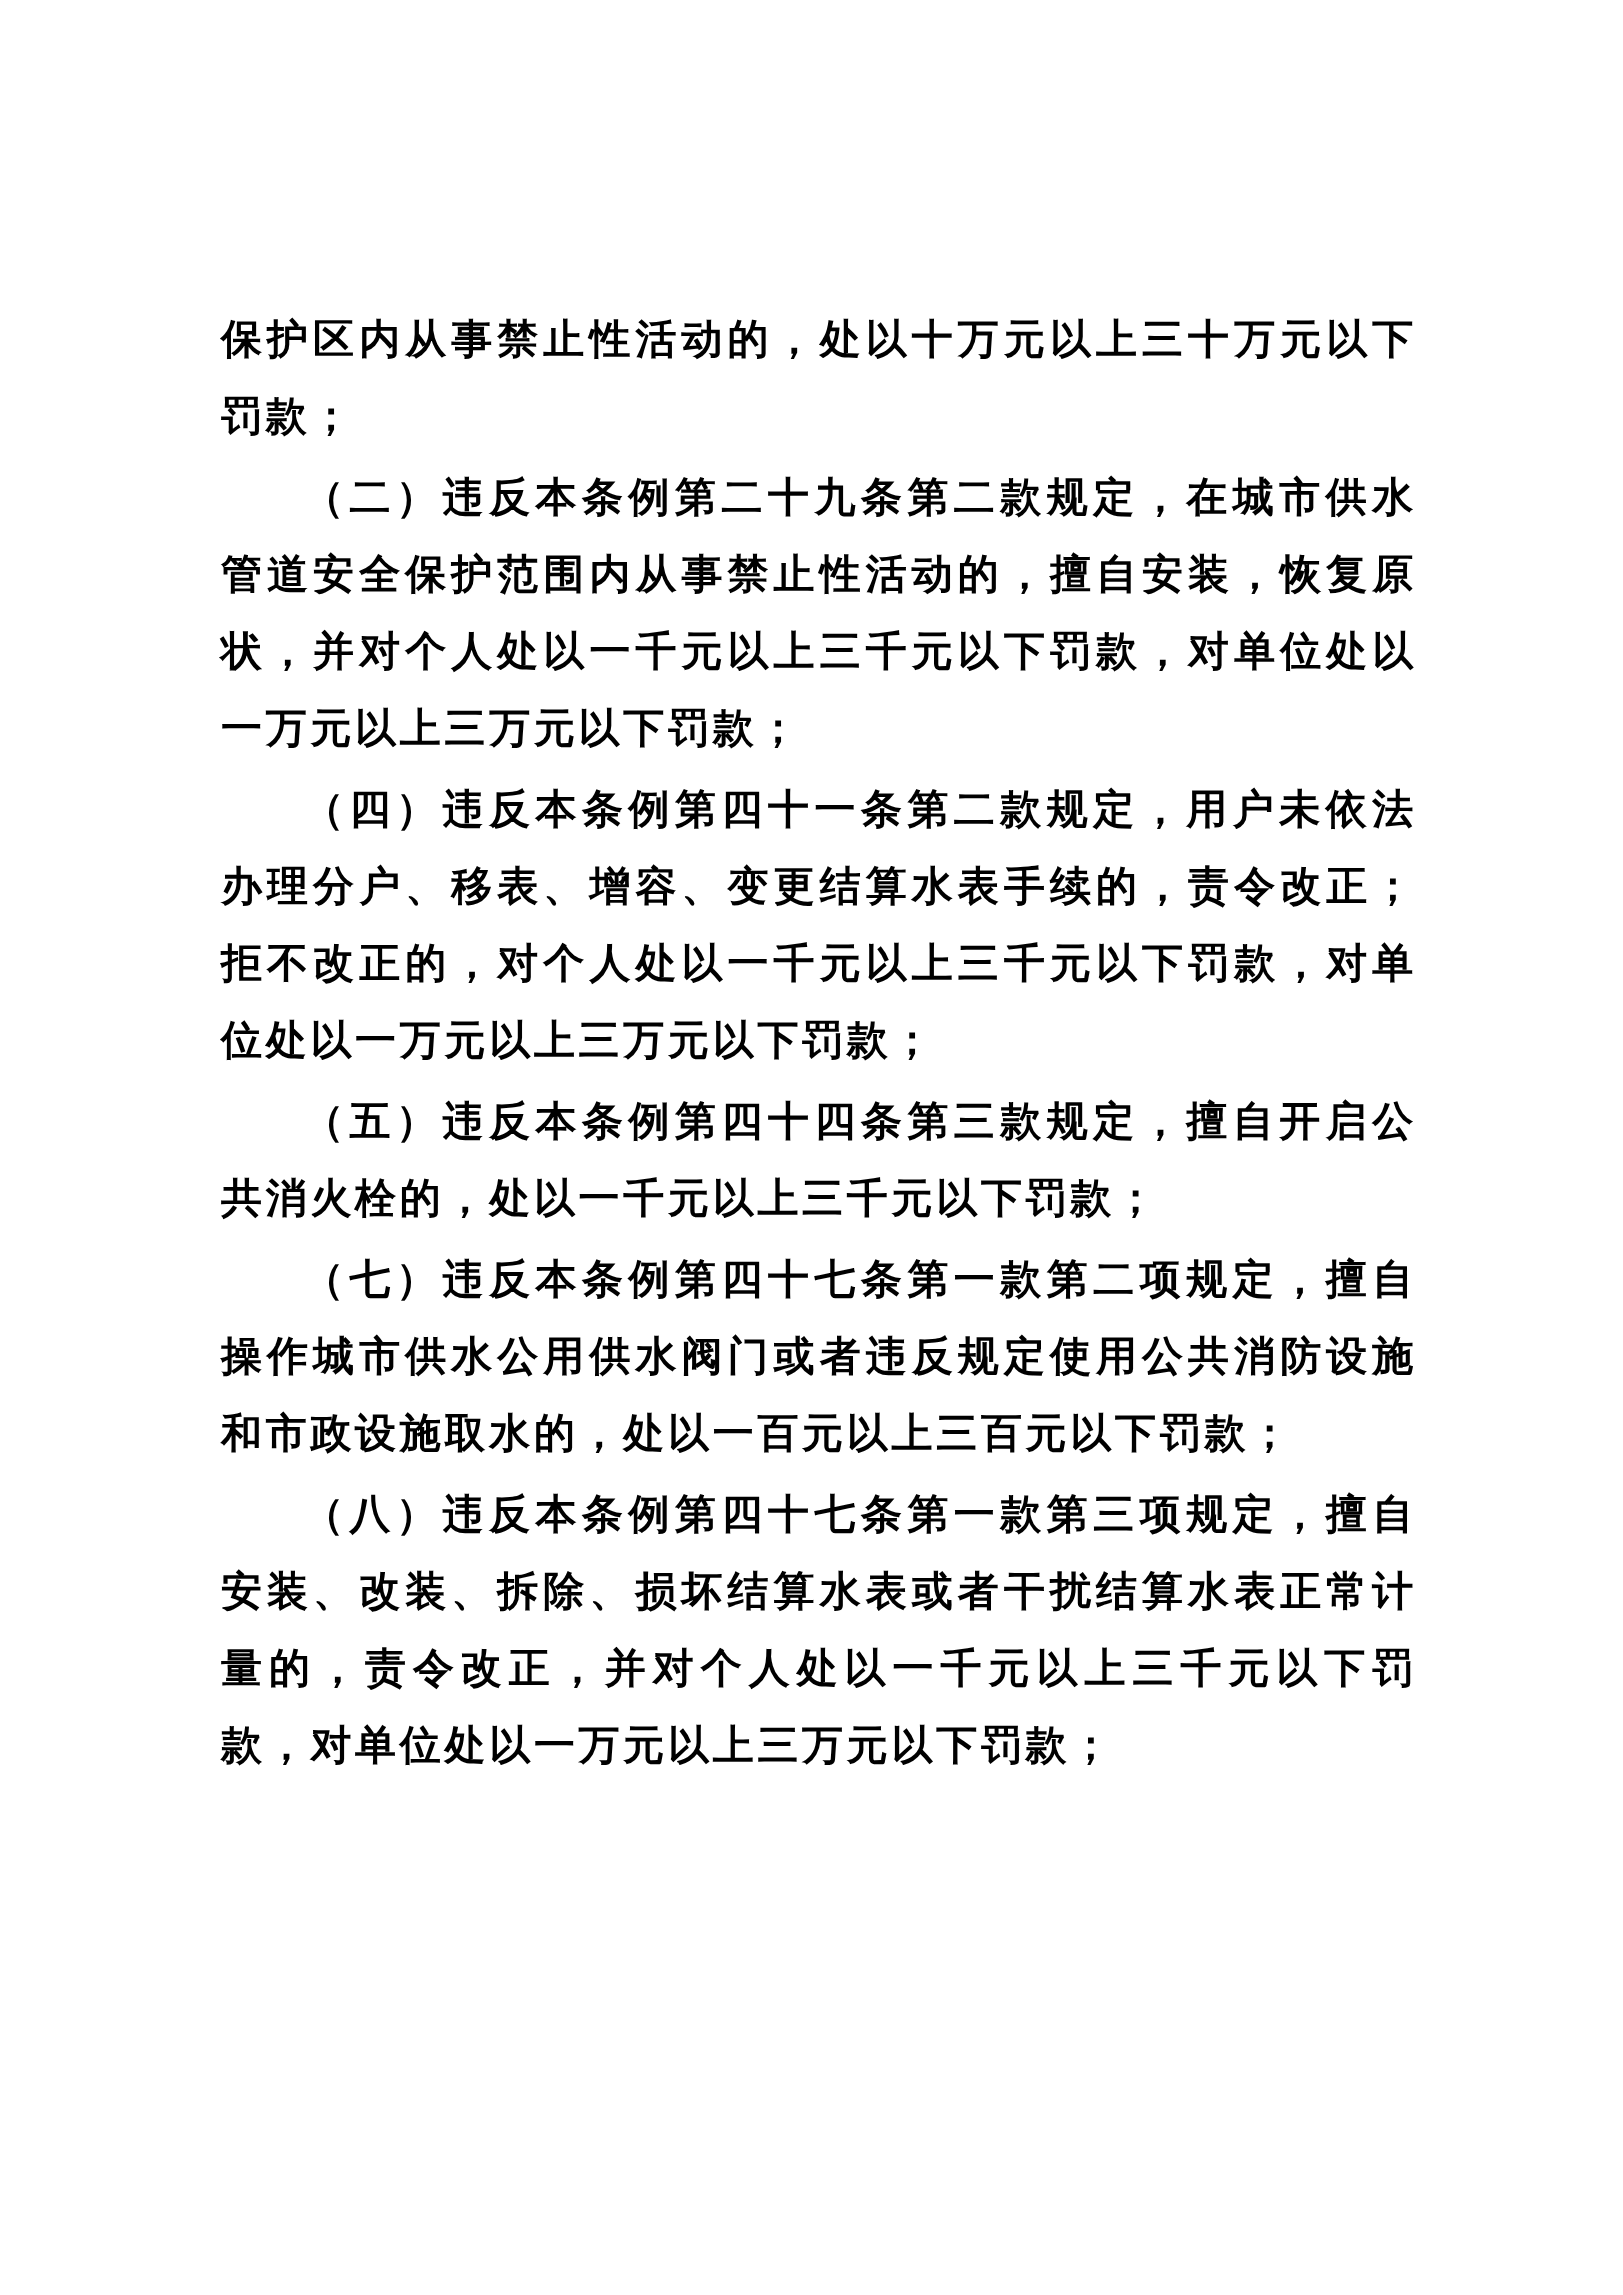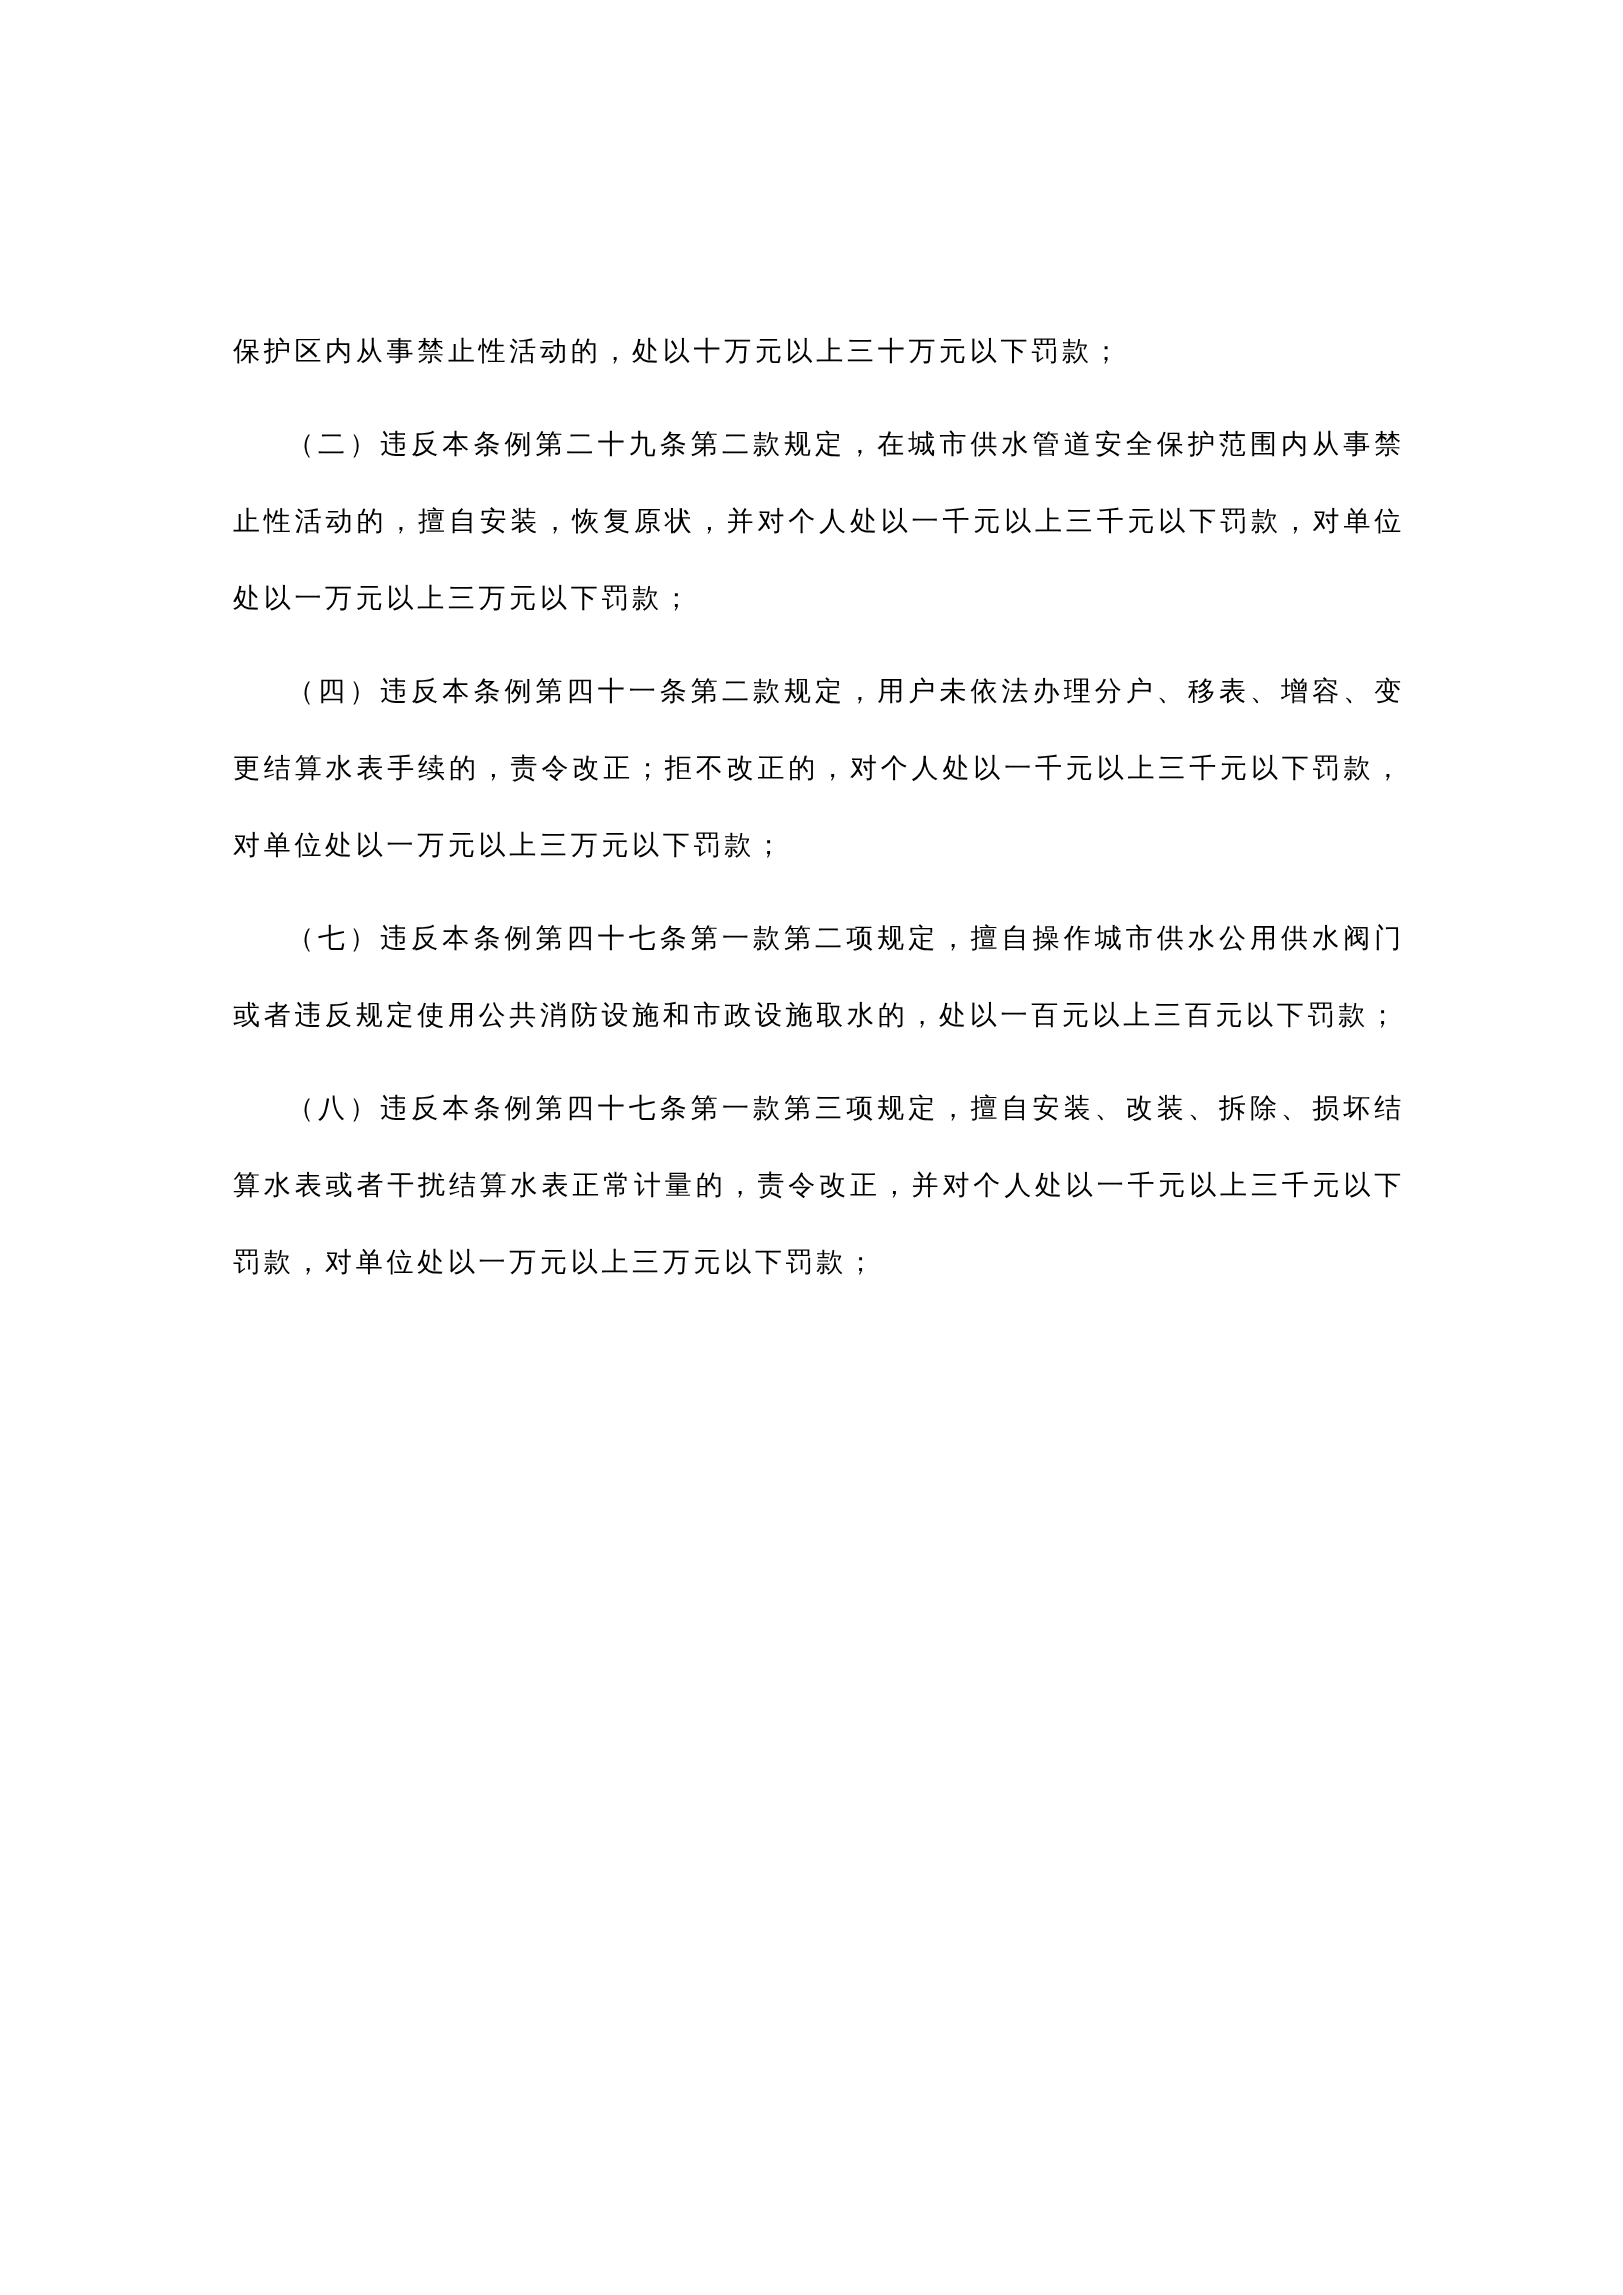--- a/index.html
+++ b/index.html
@@ -14,39 +14,41 @@
     background: #ffffff;
     overflow: hidden;
   }
   .text-block {
     position: absolute;
     left: 217px;
     top: 297px;
     width: 1204px;
   }
   p.para {
-    margin: 16px;
+    margin: 4px;
     padding: 0;
     font-family: "Liberation Serif", "DejaVu Serif", serif;
-    font-size: 27px;
+    font-size: 41px;
     line-height: 77px;
     letter-spacing: 3.7px;
     color: #000000;
     text-align: justify;
     text-justify: inter-ideograph;
+    font-weight: bold;
   }
   p.para.indent {
     text-indent: 2em;
   }
 </style>
 </head>
 <body>
 
 <div class="page">
   <div class="text-block">
     <p class="para">保护区内从事禁止性活动的，处以十万元以上三十万元以下罚款；</p>
     <p class="para indent">（二）违反本条例第二十九条第二款规定，在城市供水管道安全保护范围内从事禁止性活动的，擅自安装，恢复原状，并对个人处以一千元以上三千元以下罚款，对单位处以一万元以上三万元以下罚款；</p>
     <p class="para indent">（四）违反本条例第四十一条第二款规定，用户未依法办理分户、移表、增容、变更结算水表手续的，责令改正；拒不改正的，对个人处以一千元以上三千元以下罚款，对单位处以一万元以上三万元以下罚款；</p>
+    <p class="para indent">（五）违反本条例第四十四条第三款规定，擅自开启公共消火栓的，处以一千元以上三千元以下罚款；</p>
     <p class="para indent">（七）违反本条例第四十七条第一款第二项规定，擅自操作城市供水公用供水阀门或者违反规定使用公共消防设施和市政设施取水的，处以一百元以上三百元以下罚款；</p>
     <p class="para indent">（八）违反本条例第四十七条第一款第三项规定，擅自安装、改装、拆除、损坏结算水表或者干扰结算水表正常计量的，责令改正，并对个人处以一千元以上三千元以下罚款，对单位处以一万元以上三万元以下罚款；</p>
   </div>
 </div>
 
 
 </body></html>

